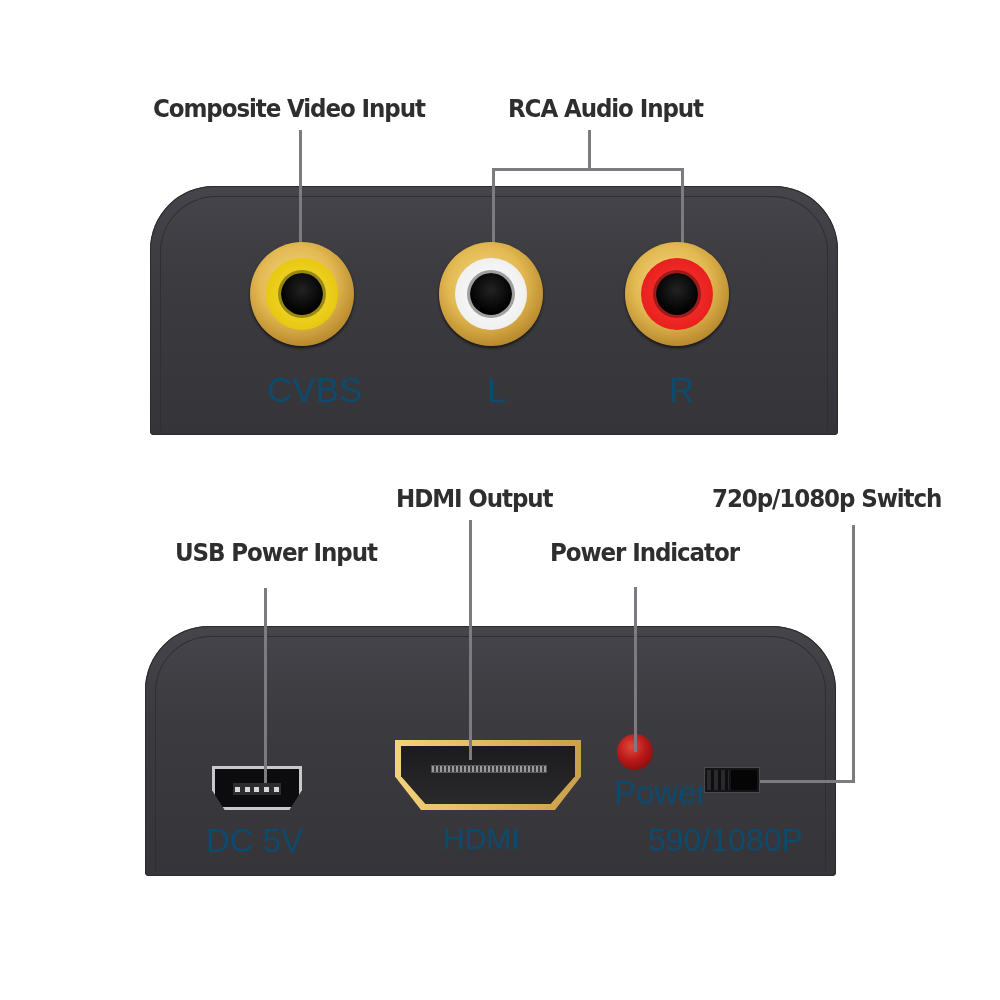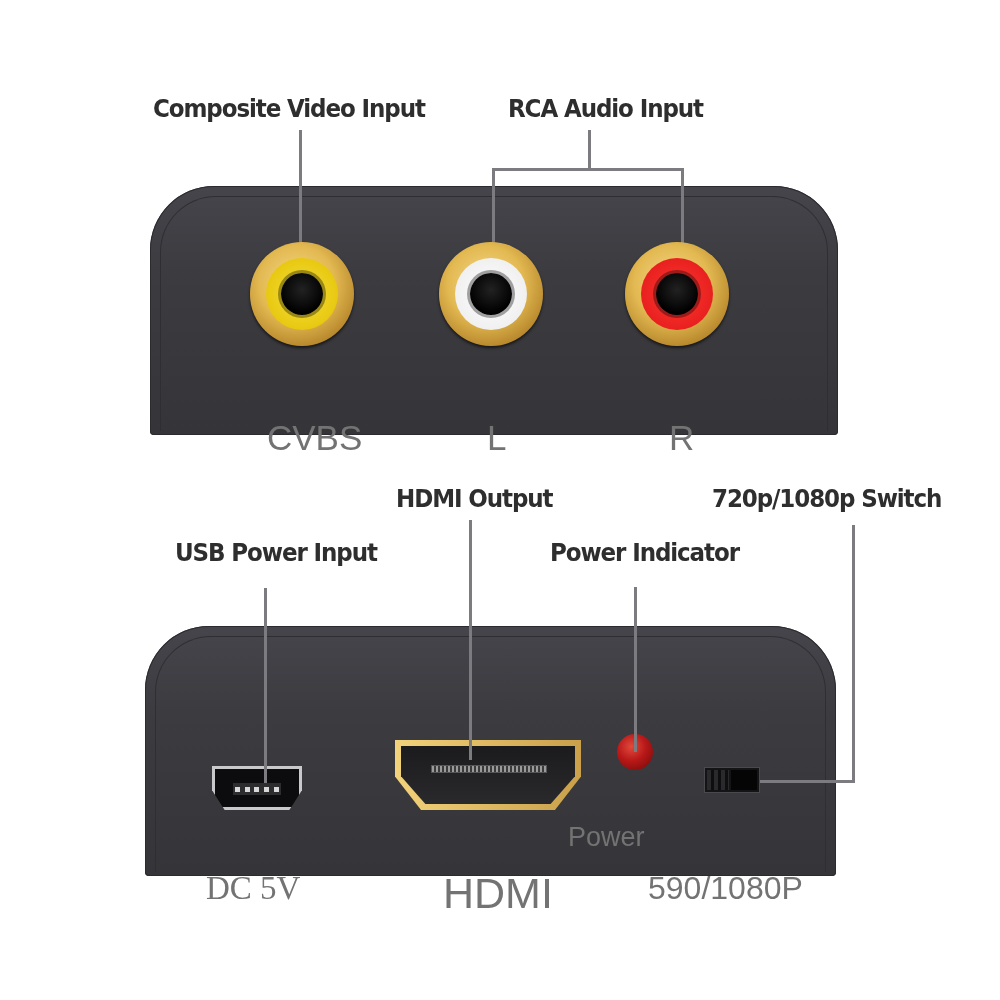--- a/index.html
+++ b/index.html
@@ -4,21 +4,21 @@
 <style>
   html, body { margin:0; padding:0; }
   body { width:1000px; height:1000px; background:#ffffff; position:relative; overflow:hidden; font-family:"Liberation Sans", sans-serif; }
   .callout { position:absolute; font-family:"DejaVu Sans", sans-serif; font-weight:bold; color:#2e2e2e; font-size:25px; letter-spacing:-1.2px; white-space:nowrap; transform:scaleX(0.92); transform-origin:left top; line-height:30px; }
   .line { position:absolute; background:#7c7c80; }
   .panel { position:absolute; background:linear-gradient(180deg,#45454b 0%,#3b3b40 35%,#353539 100%); border-radius:64px 64px 4px 4px; box-shadow: inset 0 0 0 1px #2b2b2f; }
   .panel::before { content:""; position:absolute; left:10px; right:10px; top:10px; bottom:4px; border:1px solid #2f2f33; border-bottom:none; border-radius:56px 56px 0 0; pointer-events:none; }
   .rca { position:absolute; width:104px; height:104px; border-radius:50%; background:radial-gradient(circle at 45% 40%, #f7dc8a 0%, #e2b851 45%, #b8882c 75%, #8c6418 100%); box-shadow: 0 2px 3px rgba(0,0,0,0.6); }
   .rca .insert { position:absolute; left:16px; top:16px; width:72px; height:72px; border-radius:50%; }
   .rca .hole { position:absolute; left:31px; top:31px; width:42px; height:42px; border-radius:50%; background:radial-gradient(circle at 50% 40%, #222 0%, #000 70%); box-shadow: 0 0 0 3px rgba(0,0,0,0.35); }
-  .plabel { position:absolute; color:#737373; font-family:"Liberation Sans", sans-serif; white-space:nowrap; line-height:1;margin-top:48px; }
+  .plabel { position:absolute; color:#0c4a6e; font-family:"Liberation Sans", sans-serif; white-space:nowrap; line-height:1; }
   .usb { position:absolute; left:212px; top:766px; width:90px; height:44px; background:#0c0c0e; border:3px solid #c9c9cc; clip-path:polygon(0 0,100% 0,100% 55%,86% 100%,14% 100%,0 55%); box-sizing:border-box; }
   .usb .pinbar { position:absolute; left:18px; top:14px; width:48px; height:12px; background:#2d2d30; display:flex; justify-content:space-around; align-items:center; }
   .usb .pin { width:5px; height:5px; background:#d8d8d8; }
   .hdmi { position:absolute; left:395px; top:740px; width:186px; height:70px; background:linear-gradient(90deg,#f2d27a,#caa04a); clip-path:polygon(0 0,100% 0,100% 52%,86% 100%,14% 100%,0 52%); }
   .hdmi .inner { position:absolute; left:6px; top:6px; right:6px; bottom:6px; background:linear-gradient(180deg,#1b1b1d,#2a2a2c); clip-path:polygon(0 0,100% 0,100% 52%,86% 100%,14% 100%,0 52%); }
   .hdmi .contacts { position:absolute; left:36px; top:25px; width:114px; height:6px; background:repeating-linear-gradient(90deg,#9a9a9a 0 2px,#3a3a3a 2px 4px); border:1px solid #555; }
   .led { position:absolute; left:617px; top:734px; width:36px; height:36px; border-radius:50%; background:radial-gradient(circle at 40% 35%, #e14a3c 0%, #b81818 45%, #6e0808 100%); }
   .switch { position:absolute; left:704px; top:767px; width:56px; height:26px; background:#141416; border:1px solid #4a4a4e; box-sizing:border-box; }
   .switch .knob { position:absolute; left:2px; top:2px; width:22px; height:20px; background:repeating-linear-gradient(90deg,#2a2a2c 0 4px,#0e0e10 4px 7px); }
   .switch .slot { position:absolute; right:2px; top:2px; width:26px; height:20px; background:#050506; }
@@ -74,30 +74,30 @@
 <div class="usb">
   <div class="pinbar">
     <div class="pin"></div>
       <div class="pin"></div>
       <div class="pin"></div>
       <div class="pin"></div>
       <div class="pin"></div>
   </div>
 </div>
 <div class="line" style="left:264px; top:740px; width:3px; height:43px;"></div>
-<div class="plabel" style="left:206px; top:824px; font-size:33px;font-family:Liberation Serif, serif;">DC 5V</div>
+<div class="plabel" style="left:206px; top:824px; font-size:33px;">DC 5V</div>
 
 <div class="hdmi">
   <div class="inner"></div>
   <div class="contacts"></div>
 </div>
 <div class="line" style="left:469px; top:730px; width:3px; height:30px;"></div>
-<div class="plabel" style="left:443px; top:824px; font-size:43px;">HDMI</div>
+<div class="plabel" style="left:443px; top:824px; font-size:30px;">HDMI</div>
 
 <div class="led"></div>
 <div class="line" style="left:634px; top:730px; width:3px; height:22px;"></div>
-<div class="plabel" style="left:568px; top:776px; font-size:27px;text-align:right;">Power</div>
+<div class="plabel" style="left:614px; top:776px; font-size:33px;text-align:right;">Power</div>
 
 <div class="switch">
   <div class="knob"></div>
   <div class="slot"></div>
 </div>
 <div class="plabel" style="left:648px; top:824px; font-size:32px;">590/1080P</div>
 
 </body></html>

